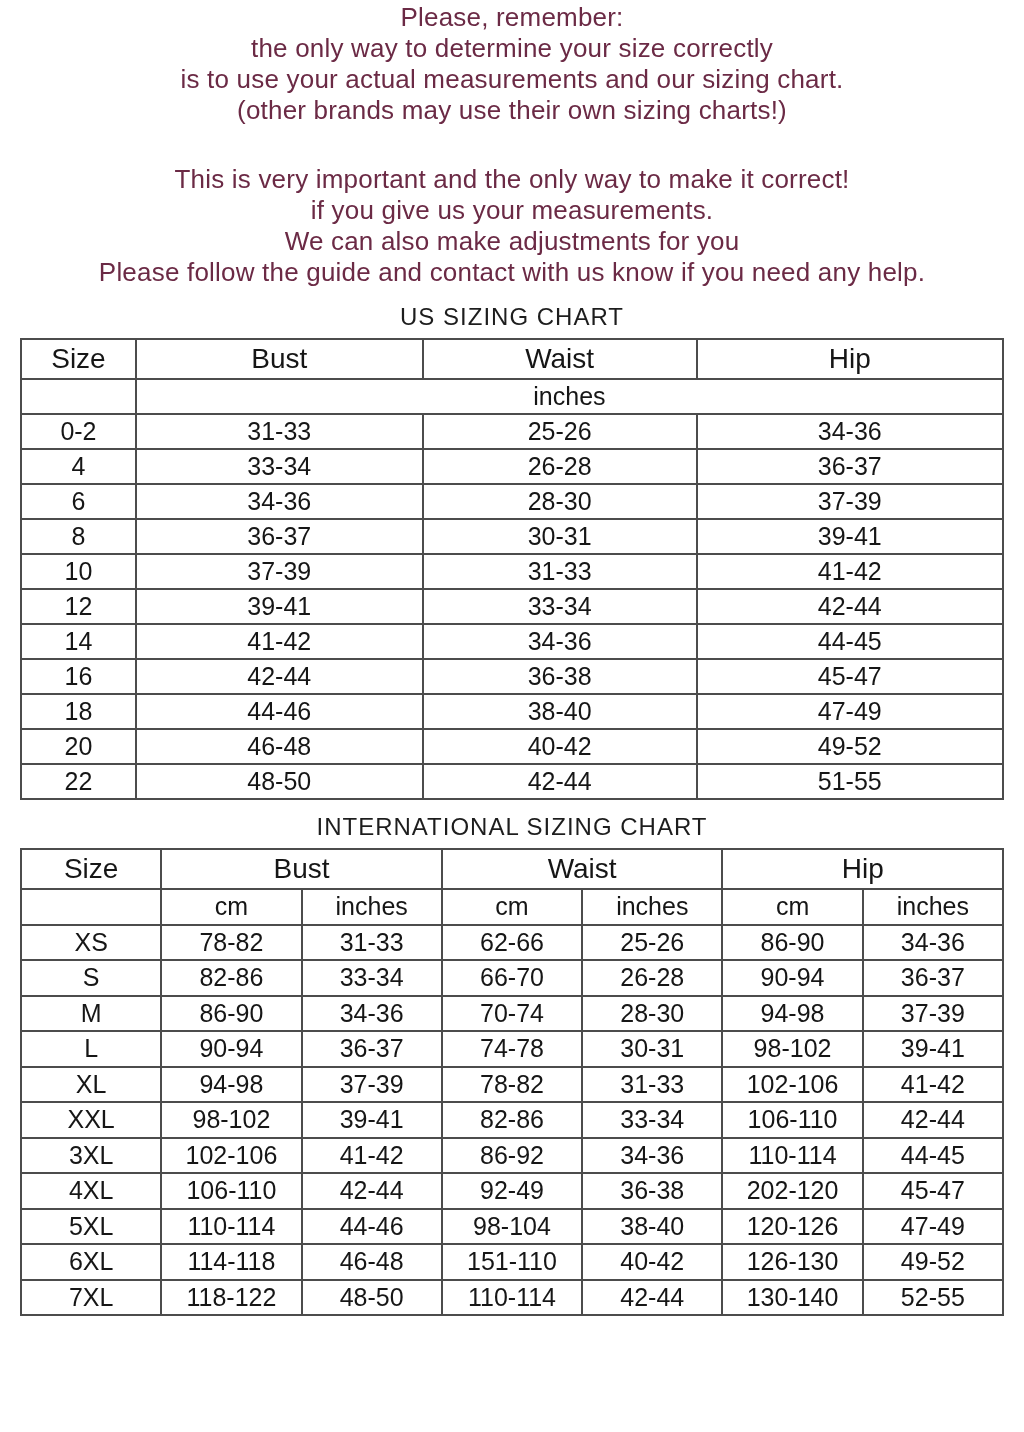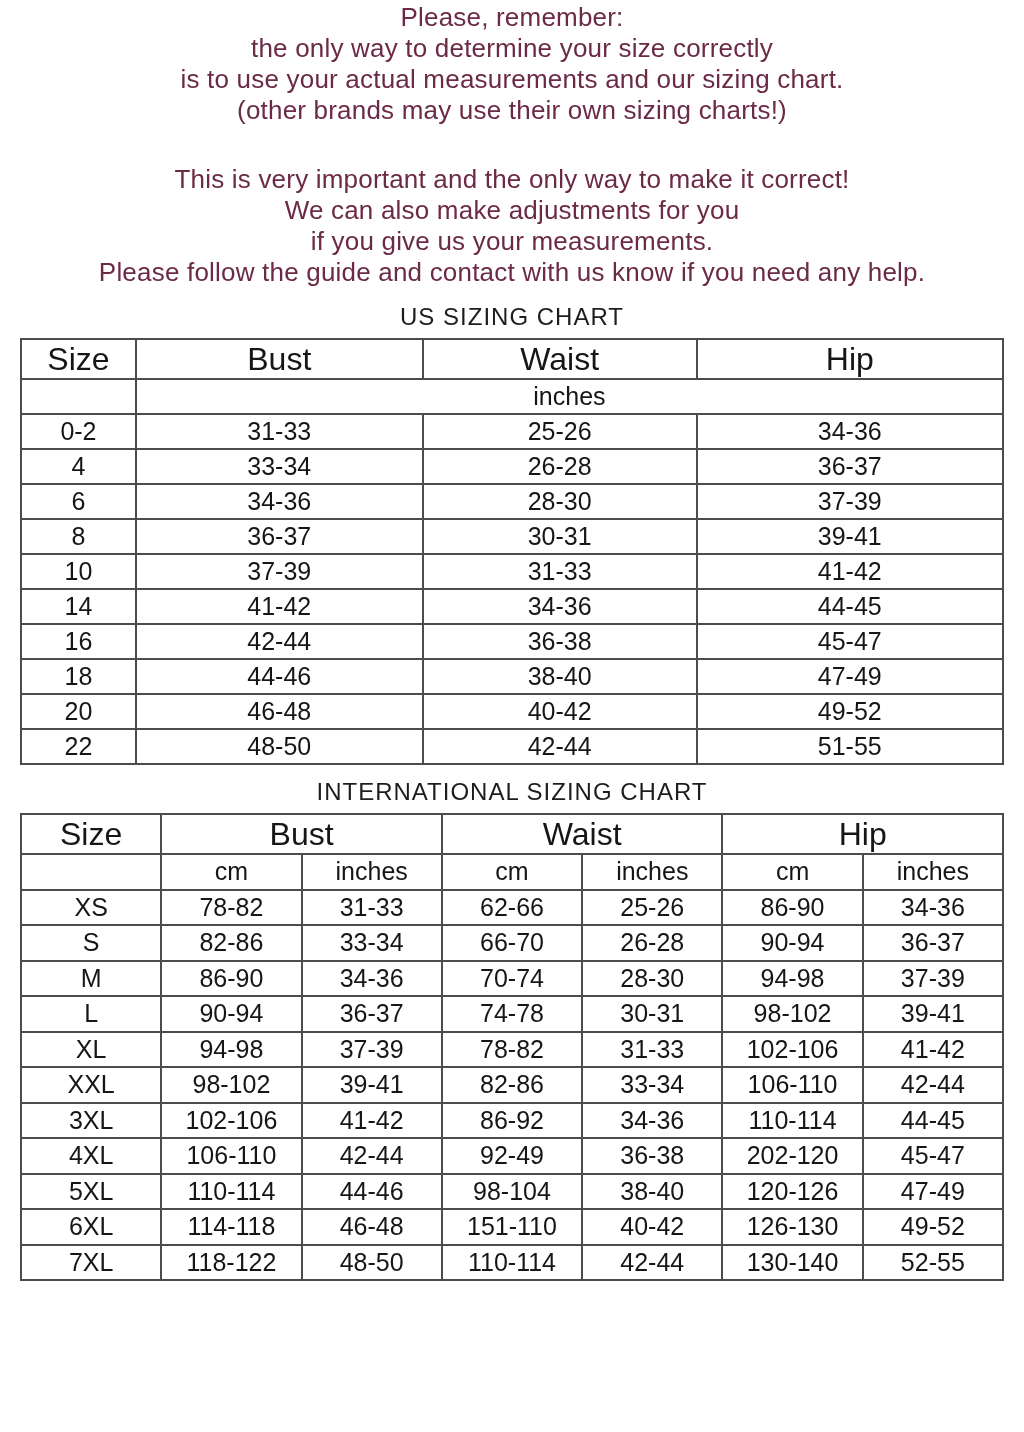--- a/index.html
+++ b/index.html
@@ -40,21 +40,21 @@
   th, td {
     border:2px solid #4c4c4c;
     text-align:center;
     vertical-align:middle;
     font-weight:300;
     font-size:25px;
     padding:0;
     overflow:hidden;
     white-space:nowrap;
   }
-  th { font-size:32px; }
+  th { font-size:28px; }
   .us-table th { height:40px; }
   .us-table td { height:35px; }
   .intl-table th { height:40px; }
   .intl-table td { height:35.5px; }
   .unit-cell { font-size:25px; }
   
   .us-col-size  { width:11.7%; }
   .us-col-bust  { width:29.2%; }
   .us-col-waist { width:27.9%; }
   .us-col-hip   { width:31.2%; }
@@ -64,22 +64,22 @@
 </head>
 <body>
 
 <div class="intro">
   <div>Please, remember:</div>
   <div>the only way to determine your size correctly</div>
   <div>is to use your actual measurements and our sizing chart.</div>
   <div>(other brands may use their own sizing charts!)</div>
   <div class="para-gap"></div>
   <div>This is very important and the only way to make it correct!</div>
+  <div>if you give us your measurements.</div>
   <div>We can also make adjustments for you</div>
-  <div>if you give us your measurements.</div>
   <div>Please follow the guide and contact with us know if you need any help.</div>
 </div>
 
 <div class="chart-title us-title">US SIZING CHART</div>
 
 <table class="us-table">
   <colgroup>
     <col class="us-col-size">
       <col class="us-col-bust">
       <col class="us-col-waist">
@@ -122,20 +122,26 @@
         <td>30-31</td>
         <td>39-41</td>
       </tr>
       <tr>
         <td>10</td>
         <td>37-39</td>
         <td>31-33</td>
         <td>41-42</td>
       </tr>
       <tr>
+        <td>12</td>
+        <td>39-41</td>
+        <td>33-34</td>
+        <td>42-44</td>
+      </tr>
+      <tr>
         <td>14</td>
         <td>41-42</td>
         <td>34-36</td>
         <td>44-45</td>
       </tr>
       <tr>
         <td>16</td>
         <td>42-44</td>
         <td>36-38</td>
         <td>45-47</td>

